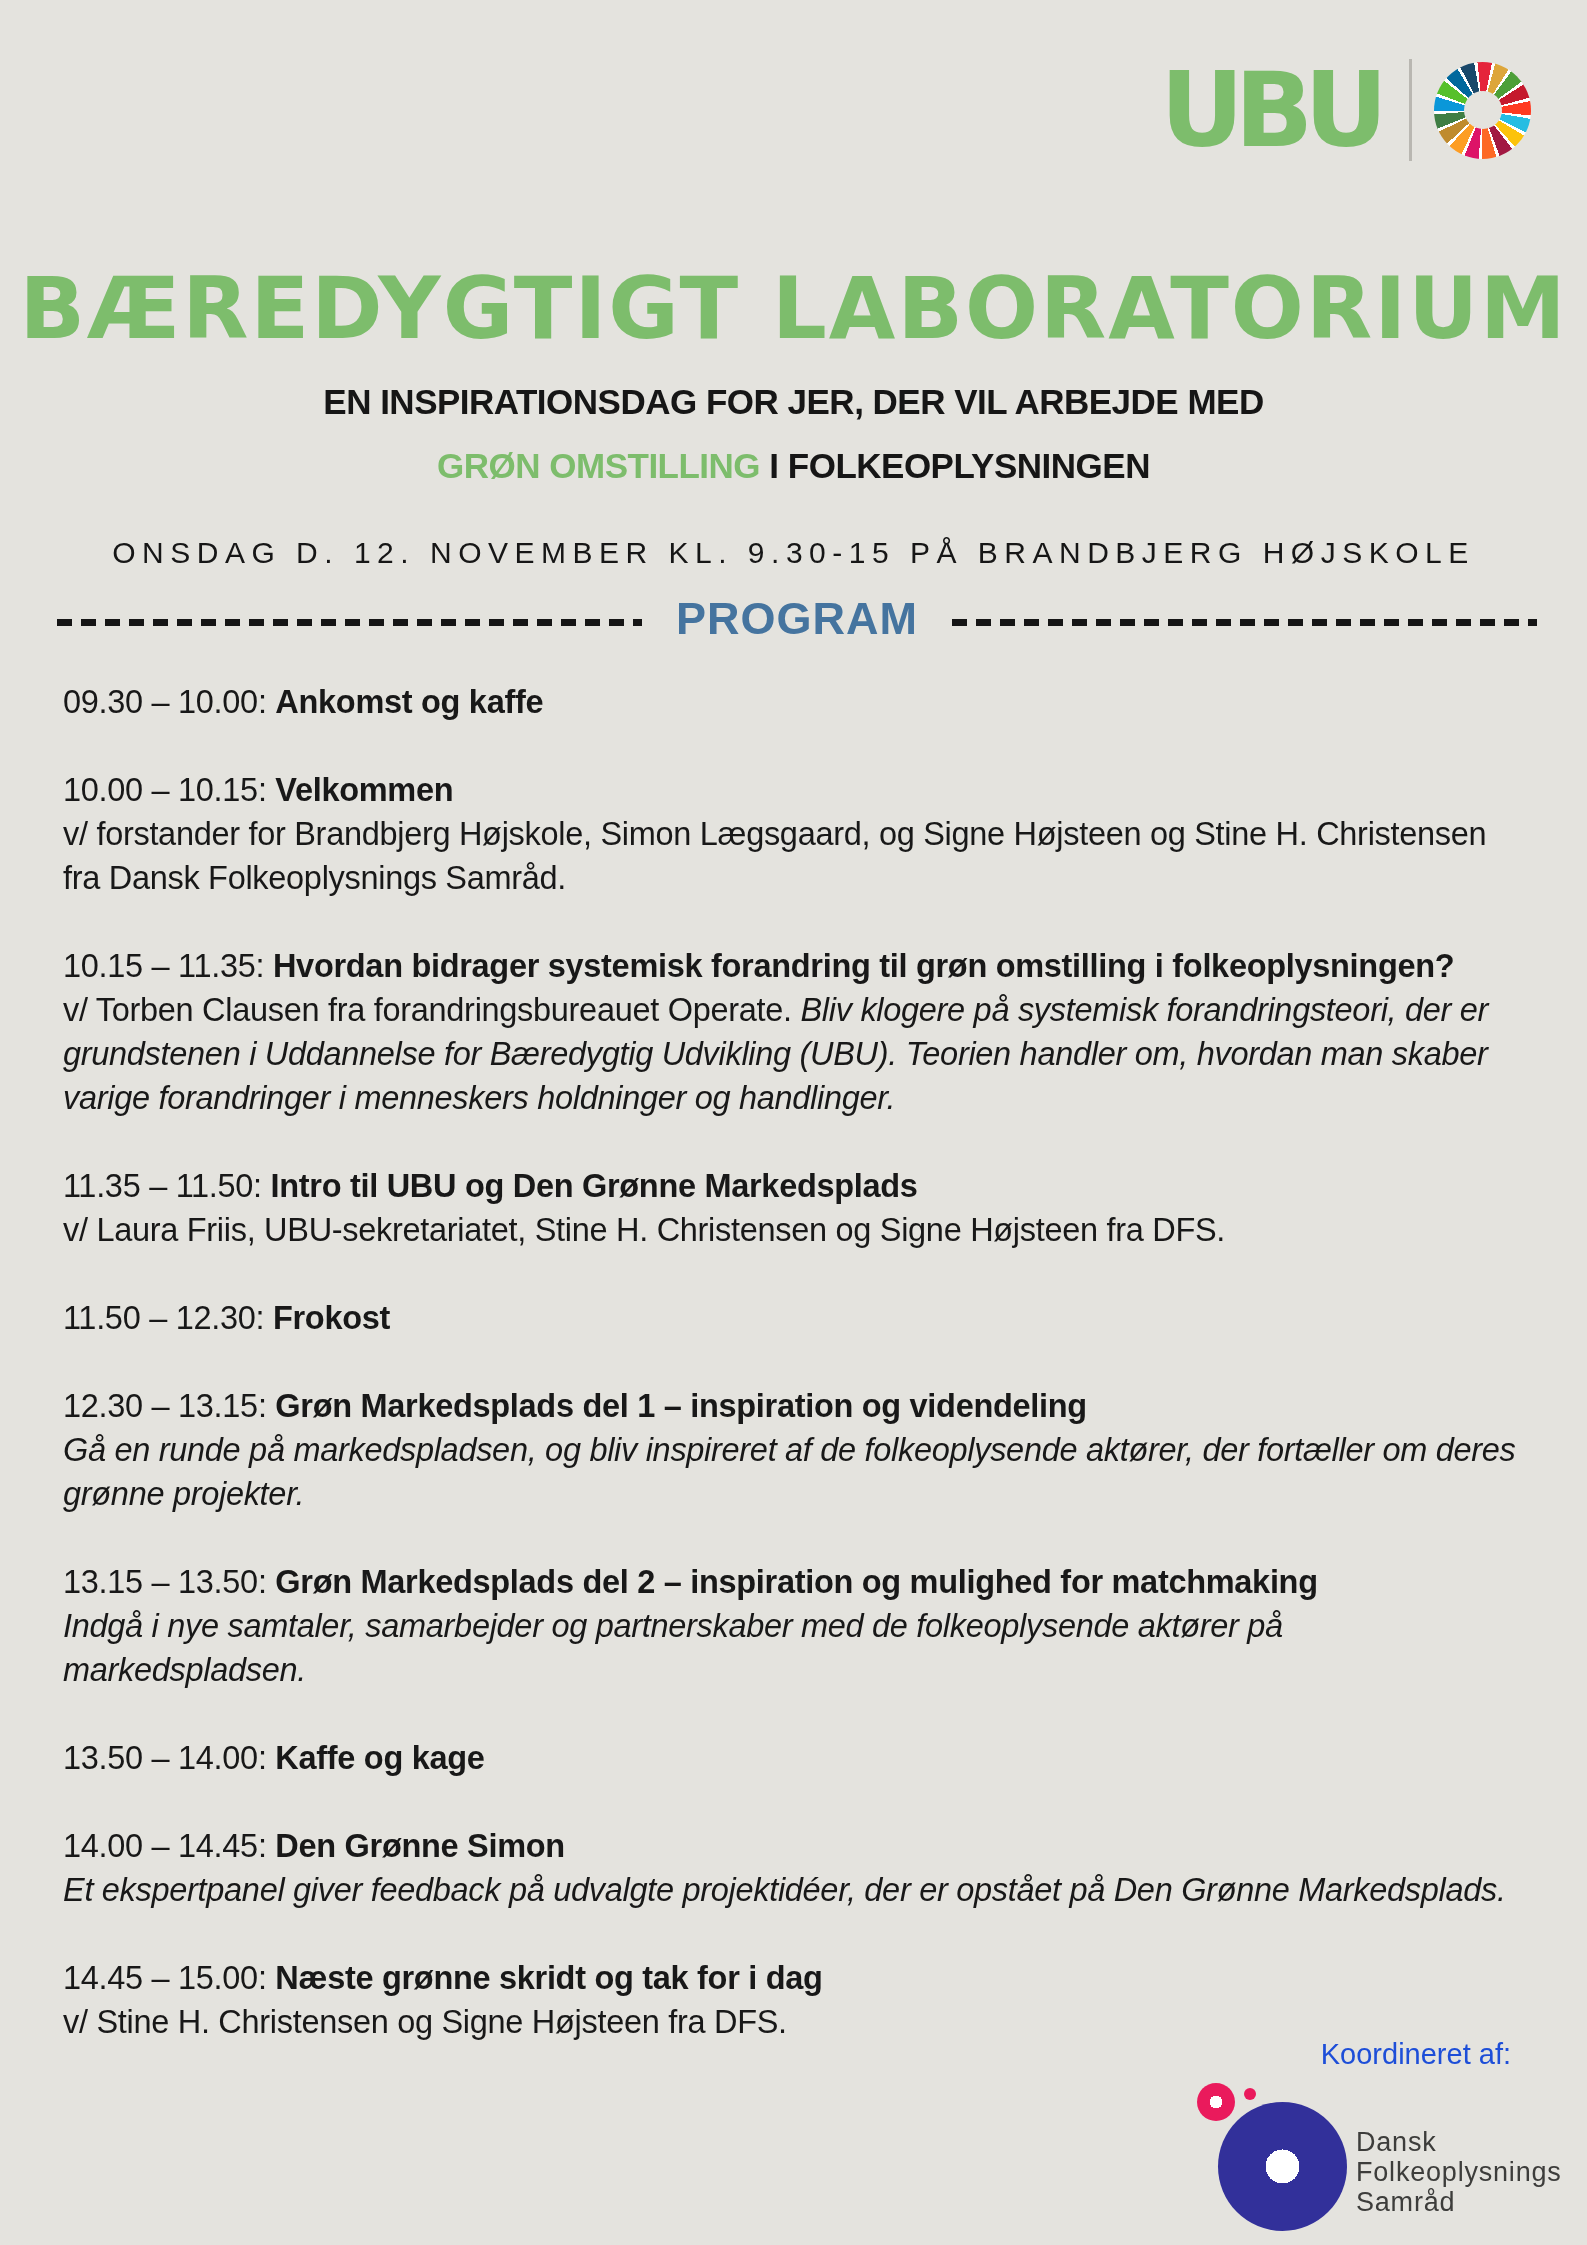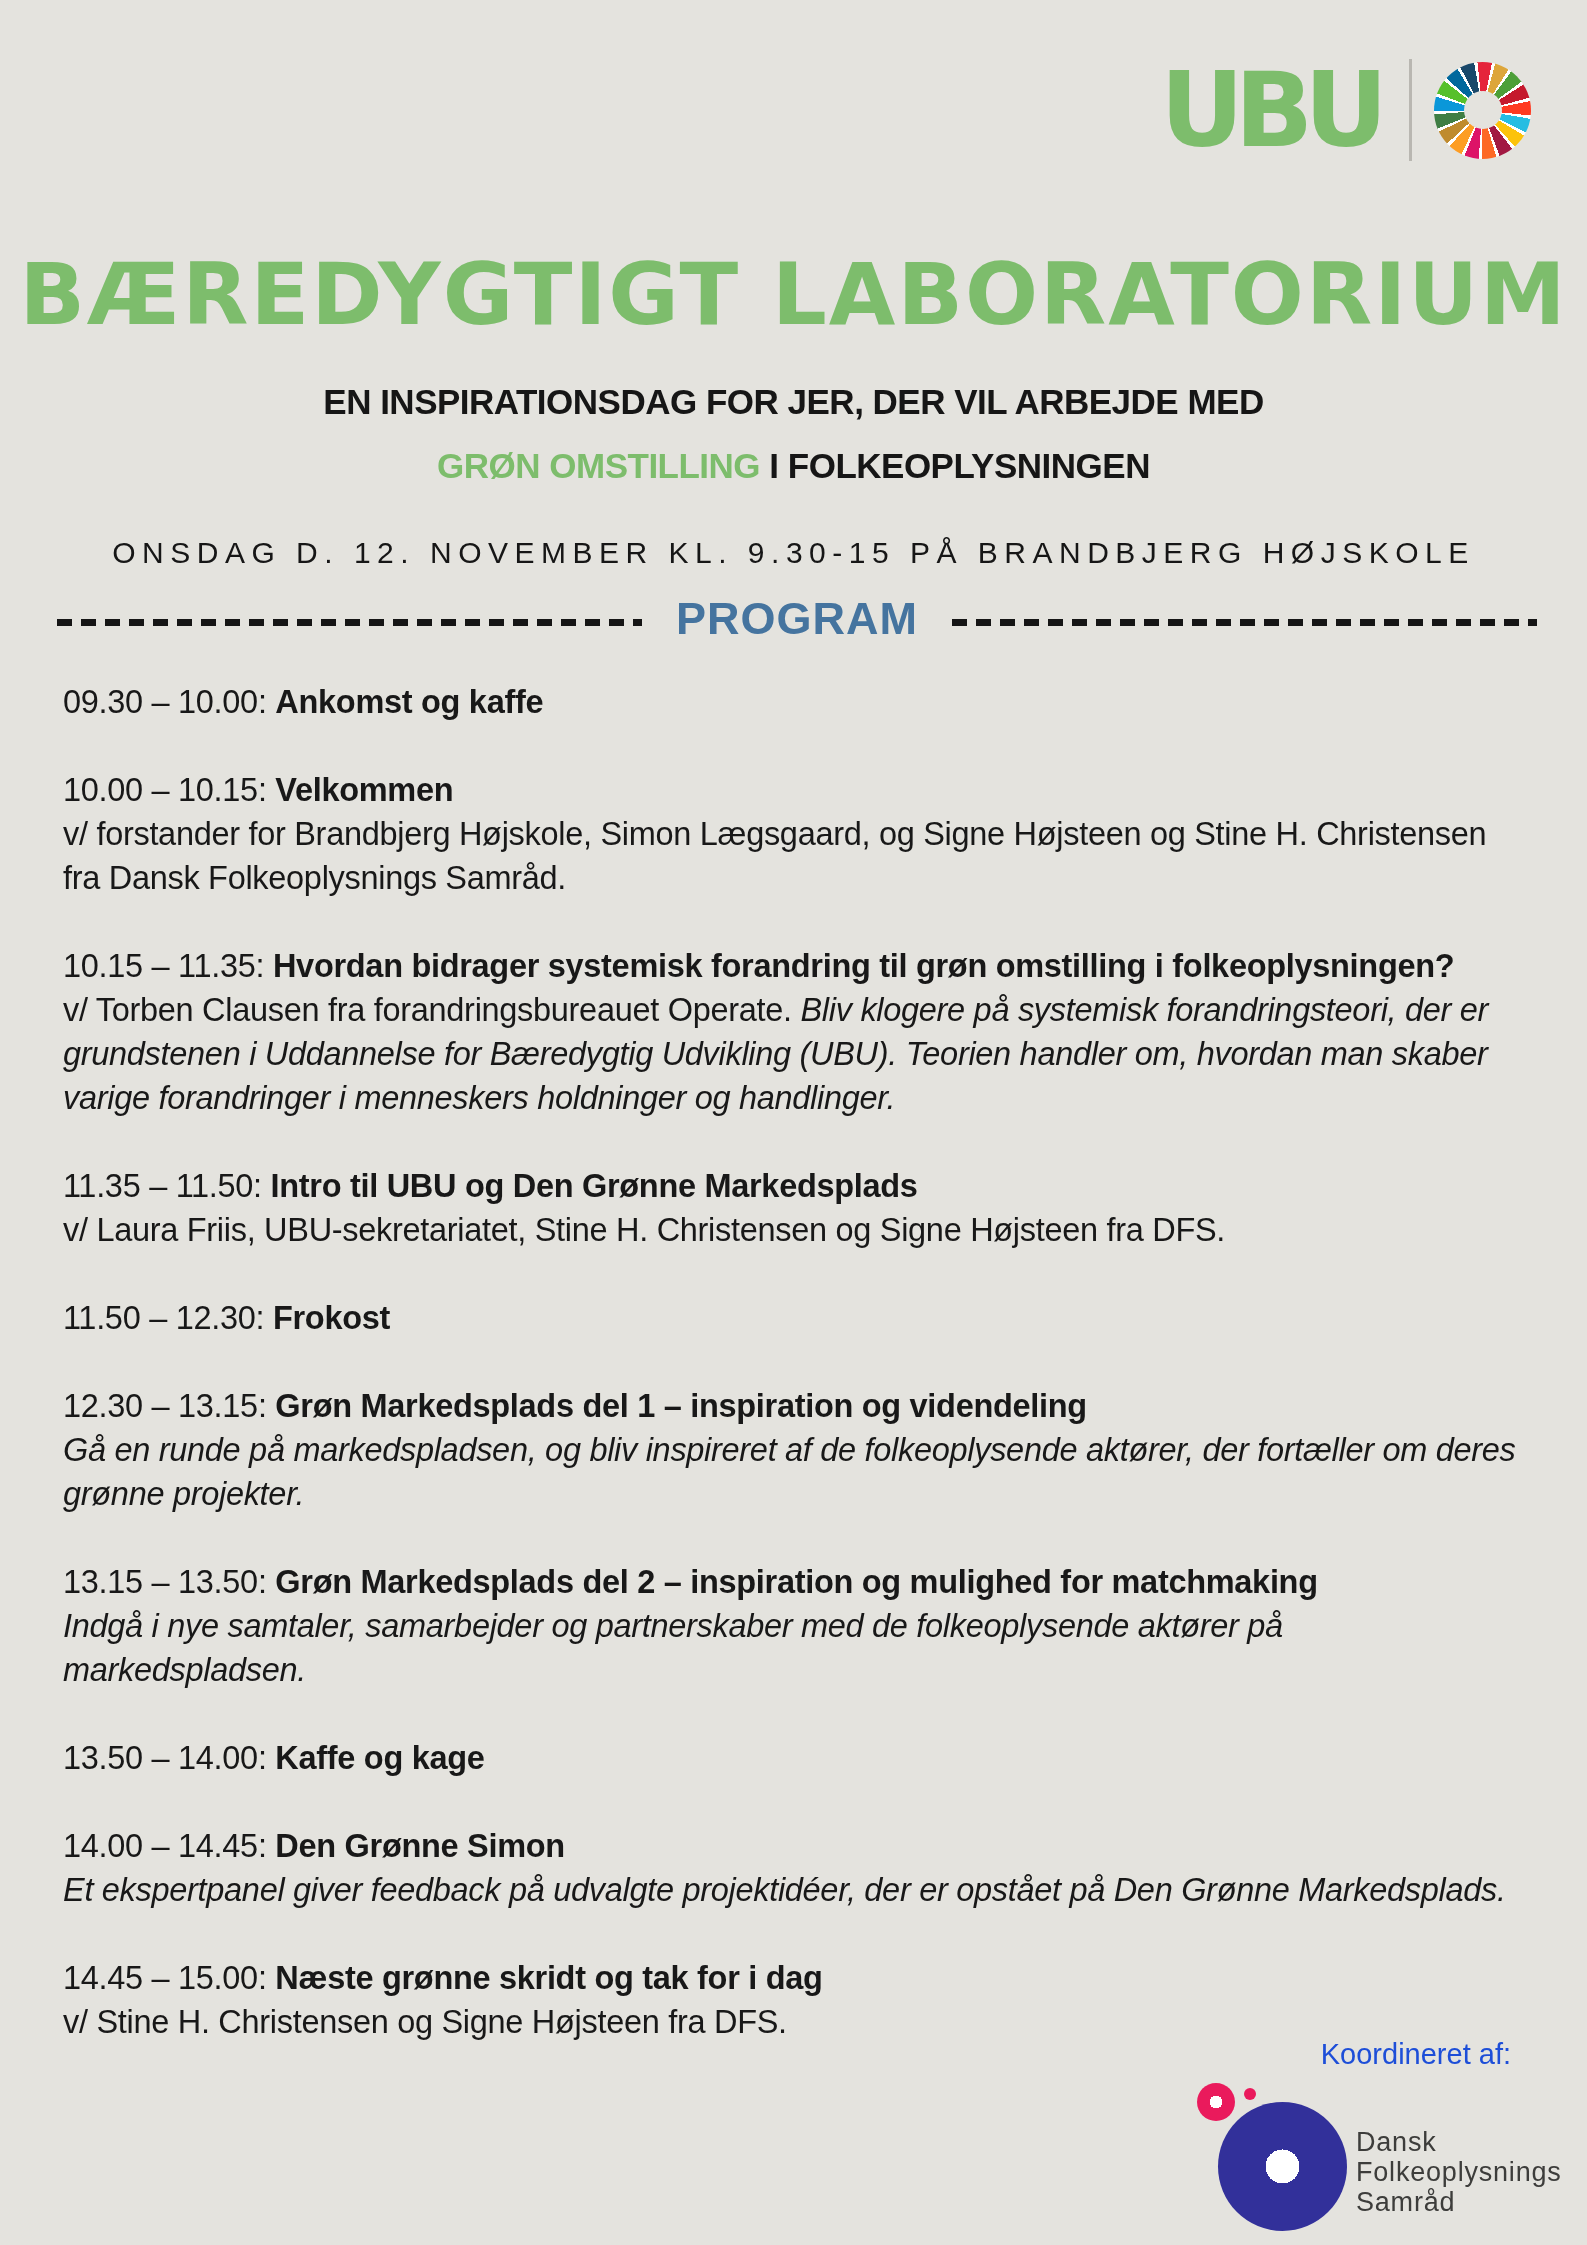--- a/index.html
+++ b/index.html
@@ -35,21 +35,21 @@
   }
   .wheel-hole {
     position: absolute; left: 50%; top: 50%;
     width: 38px; height: 38px; margin: -19px 0 0 -19px;
     border-radius: 50%; background: #e4e3de;
   }
 
   
   .main-title {
     position: absolute; top: 238px; left: 0; right: 0;
-    margin: 4px; text-align: center;
+    margin: 18px; text-align: center;
     font-family: "DejaVu Sans", sans-serif;
     font-weight: bold;
     font-size: 86px; line-height: 104px;
     letter-spacing: 2px;
     color: #7dbd6c;
     white-space: nowrap;
   }
 
   
   .subtitle {

